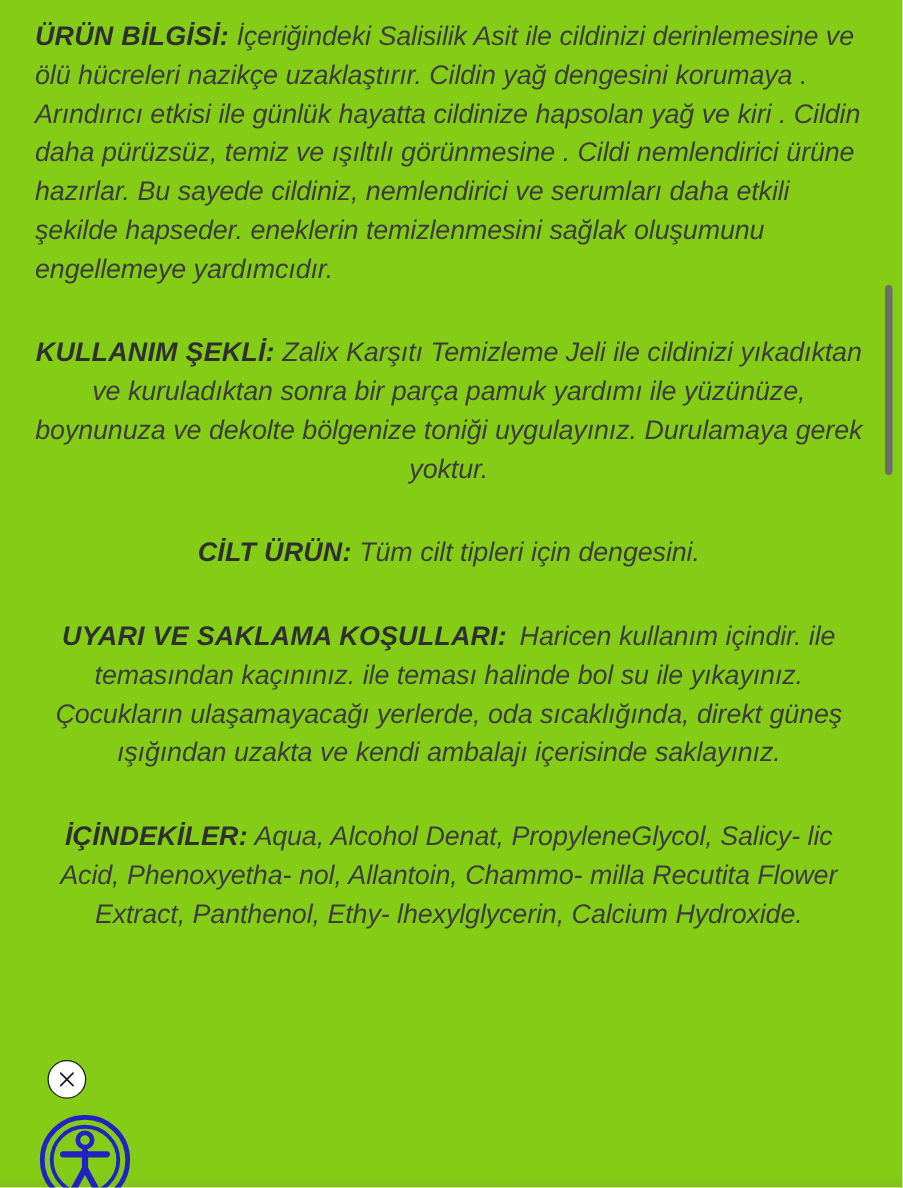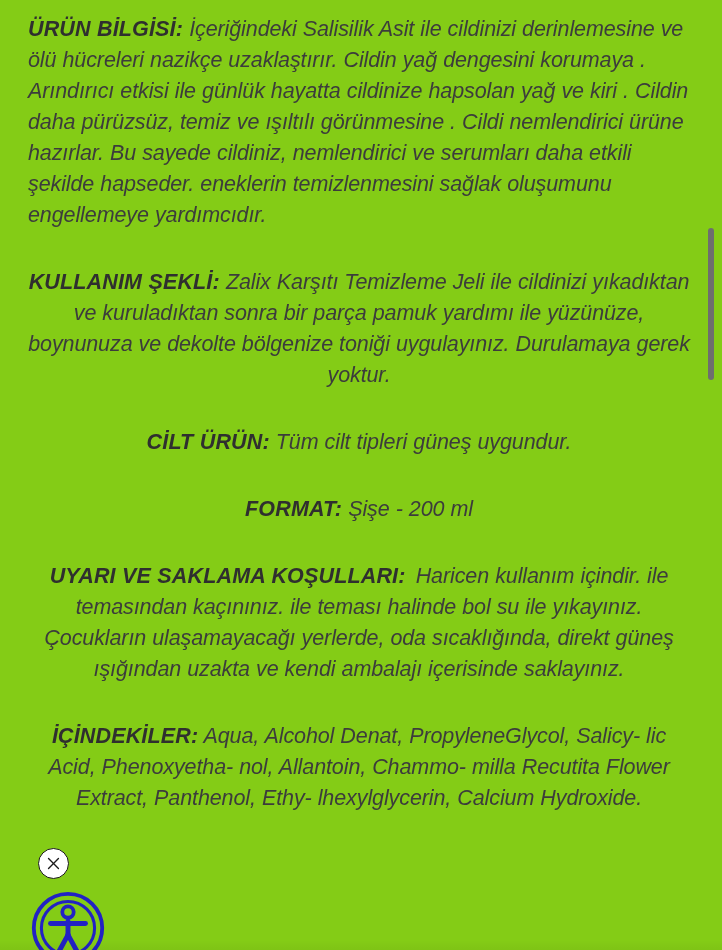--- a/index.html
+++ b/index.html
@@ -136,27 +136,23 @@
     <span>İçeriğindeki Salisilik Asit ile cildinizi derinlemesine ve ölü hücreleri nazikçe uzaklaştırır. Cildin yağ dengesini korumaya . Arındırıcı etkisi ile günlük hayatta cildinize hapsolan yağ ve kiri . Cildin daha pürüzsüz, temiz ve ışıltılı görünmesine  . Cildi nemlendirici ürüne hazırlar. Bu sayede cildiniz, nemlendirici ve serumları daha etkili şekilde hapseder. eneklerin temizlenmesini sağlak oluşumunu engellemeye yardımcıdır.</span>
   </p>
 
   <p class="para gap-lg">
     <span class="lbl">KULLANIM ŞEKLİ:</span>
     <span>Zalix Karşıtı Temizleme Jeli ile cildinizi yıkadıktan ve kuruladıktan sonra bir parça pamuk yardımı ile yüzünüze, boynunuza ve dekolte bölgenize toniği uygulayınız. Durulamaya gerek yoktur.</span>
   </p>
 
   <p class="para gap-lg">
     <span class="lbl">CİLT ÜRÜN:</span>
-    <span>Tüm cilt tipleri güneş uygundur.</span>
+    <span>Tüm cilt tipleri için dengesini.</span>
   </p>
 
-  <p class="para gap-lg">
-    <span class="lbl">FORMAT:</span>
-    <span>Şişe - 200 ml</span>
-  </p>
 
   <p class="para gap-lg">
     <span class="lbl lbl-spaced">UYARI VE SAKLAMA KOŞULLARI:</span>
     <span>Haricen kullanım içindir. ile temasından kaçınınız. ile teması halinde bol su ile yıkayınız. Çocukların ulaşamayacağı yerlerde, oda sıcaklığında, direkt güneş ışığından uzakta ve kendi ambalajı içerisinde saklayınız.</span>
   </p>
 
   <p class="para gap-lg">
     <span class="lbl">İÇİNDEKİLER:</span>
     <span>Aqua, Alcohol Denat, PropyleneGlycol, Salicy- lic Acid, Phenoxyetha- nol, Allantoin, Chammo- milla Recutita Flower Extract, Panthenol, Ethy- lhexylglycerin, Calcium Hydroxide.</span>
   </p>

